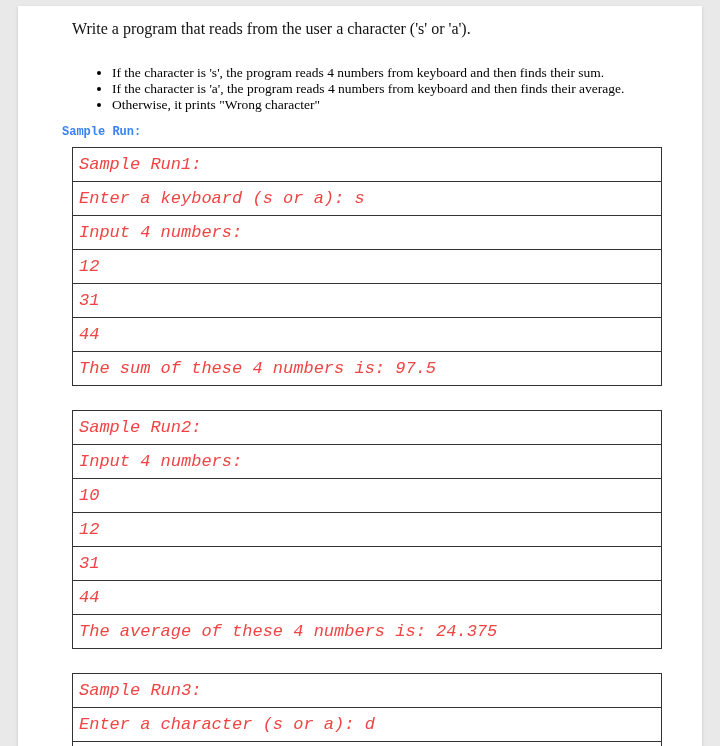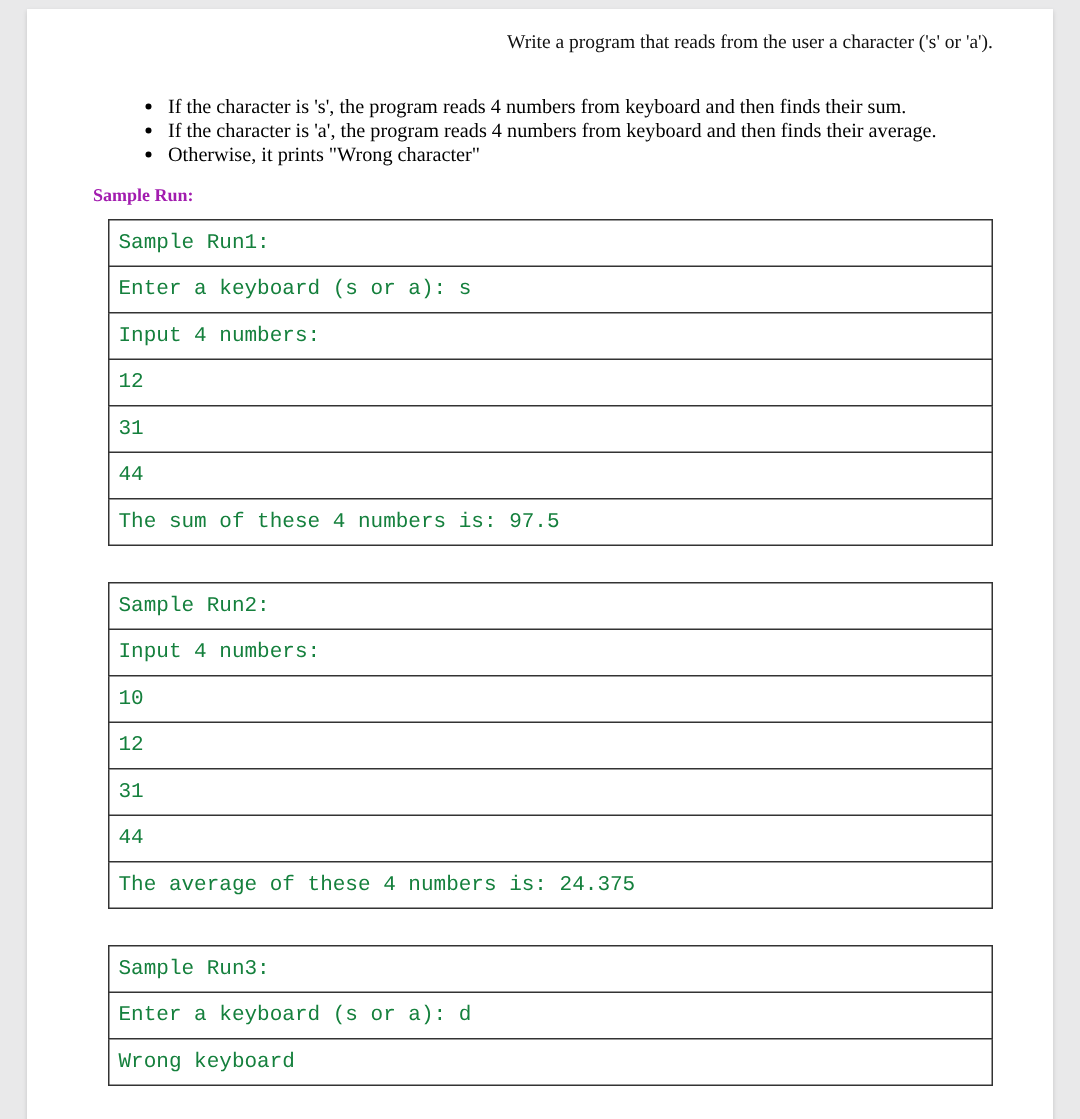--- a/index.html
+++ b/index.html
@@ -11,49 +11,49 @@
     width: 720px;
   }
   .page {
     background: #ffffff;
     margin: 6px 18px;
     padding: 14px 40px 14px 54px;
     min-height: 734px;
     box-shadow: 0 1px 3px rgba(0,0,0,0.15);
   }
   .intro {
-    font-size: 13px;
+    font-size: 16px;
     color: #111;
     margin-bottom: 28px;
-    text-align: right;
   }
   ul.bullets {
     margin: 0 0 12px 0;
     padding-left: 40px;
     font-size: 13.5px;
     line-height: 1.1;
   }
   ul.bullets li {
     margin: 1px 0;
   }
   .sample-heading {
-    font-family: Liberation Serif, serif;
+    font-family: Liberation Mono, monospace;
     font-size: 12px;
     font-weight: bold;
-    color: #a21caf;
+    color: #3b82f6;
     margin-bottom: 8px;
     margin-left: -10px;
   }
   table.sample {
     width: 100%;
     border-collapse: collapse;
     margin-bottom: 24px;
     font-family: "Courier New", Courier, monospace;
-    font-size: 14px;
-    color: #15803d;
+    font-size: 17px;
+    color: #ef4444;
+    font-style: italic;
   }
   table.sample td {
     border: 1px solid #333;
     padding: 7px 6px;
   }
 </style>
 </head>
 <body>
 
 <div class="page">
@@ -119,21 +119,21 @@
         </tr>
   </tbody>
     </table>
 
   <table class="sample" style="margin-bottom:16px">
     <tbody>
         <tr>
           <td>Sample Run3:</td>
         </tr>
     <tr>
-          <td>Enter a keyboard (s or a): d</td>
+          <td>Enter a character (s or a): d</td>
         </tr>
     <tr>
           <td>Wrong keyboard</td>
         </tr>
   </tbody>
     </table>
 
 </div>
 
 </body></html>

